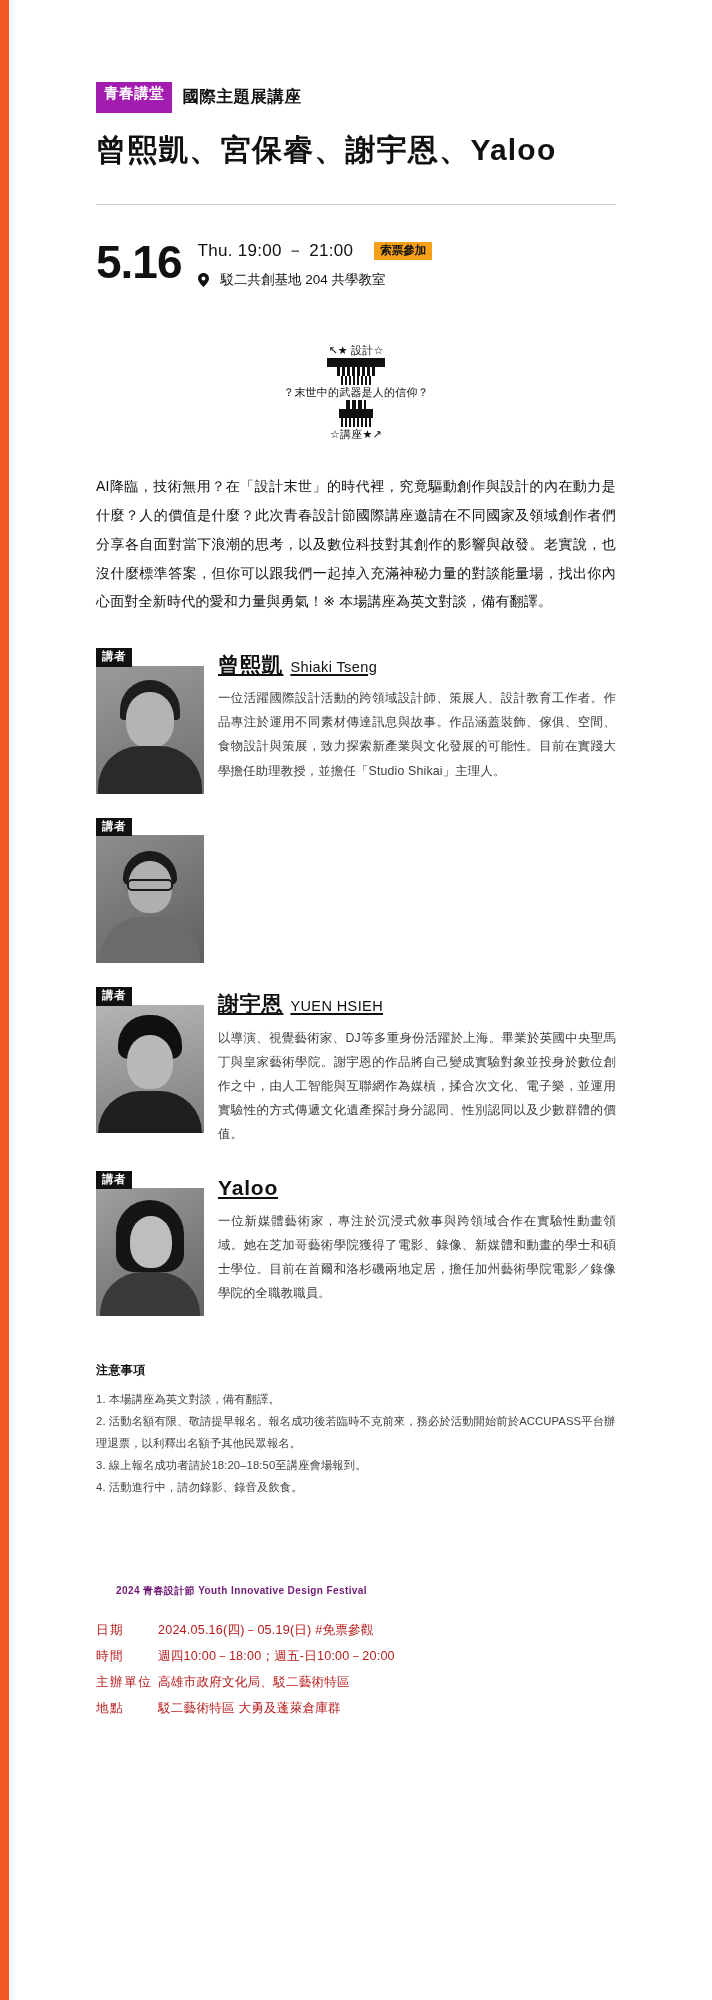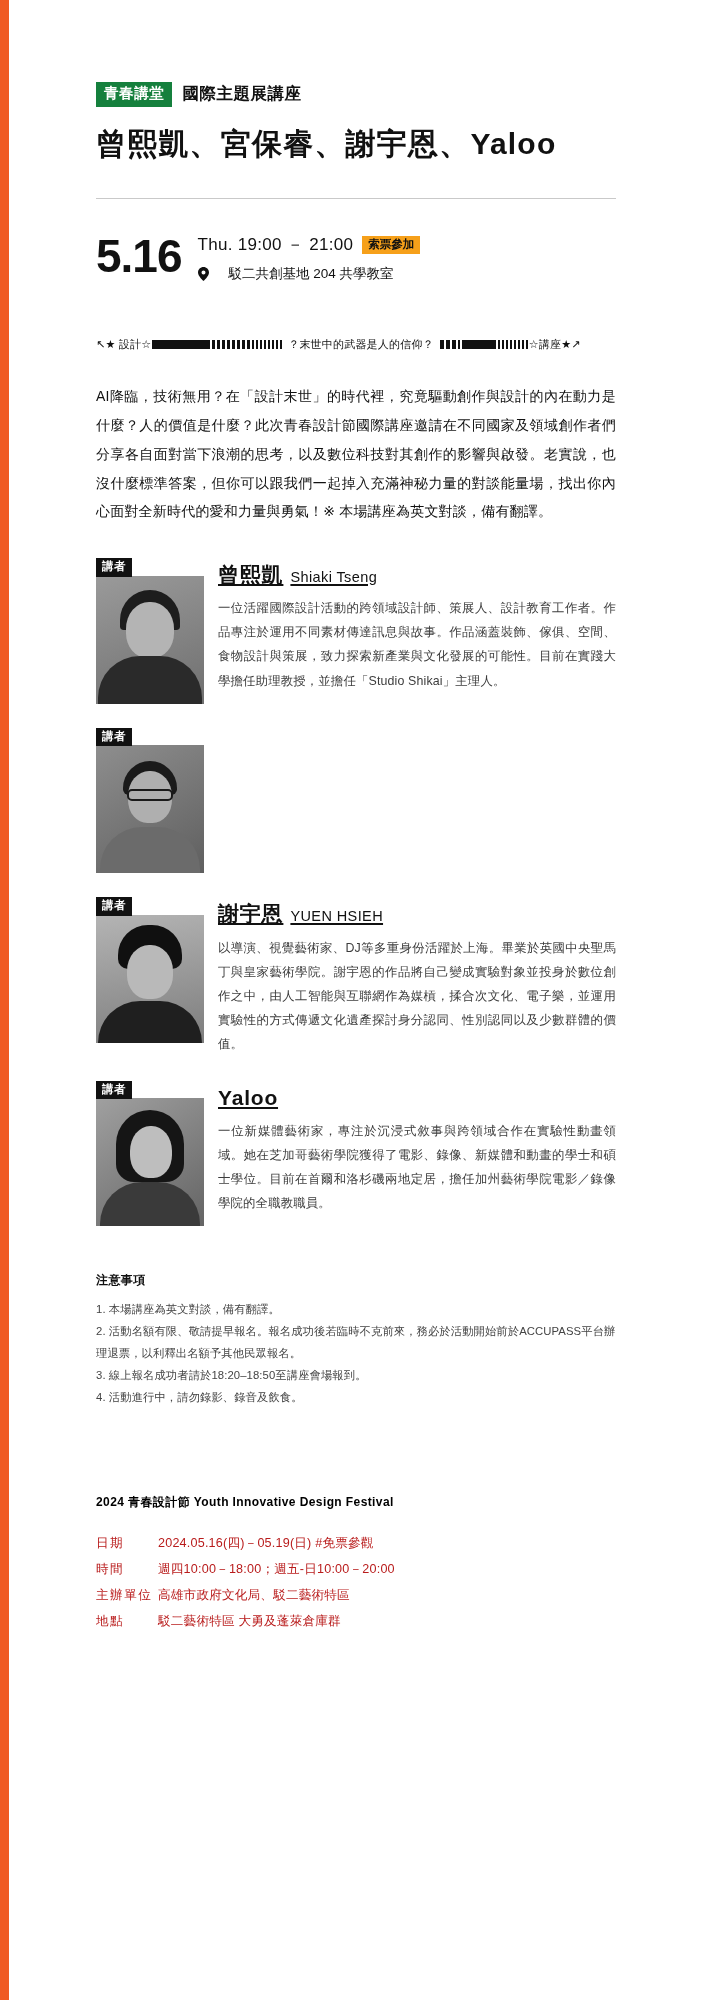--- a/index.html
+++ b/index.html
@@ -23,26 +23,26 @@
     padding: 0 96px 0 96px;
   }
   
   .header { padding-top: 82px; }
   .kicker-row {
     display: flex;
     align-items: center;
     gap: 10px;
   }
   .kicker-tag {
-    background: #15803d;
+    background: #a21caf;
     color: #ffffff;
     font-size: 14.5px;
     font-weight: 700;
     letter-spacing: 0.6px;
-    padding: 4px 8px 5px 8px;
+    padding: 4px 8px 11px 8px;
     line-height: 1.1;
   }
   .kicker-text {
     font-size: 16.5px;
     font-weight: 700;
     color: #111111;
     letter-spacing: 0.5px;
   }
   .headline {
     margin-top: 18px;
@@ -69,56 +69,57 @@
     letter-spacing: -1px;
     line-height: 1;
     color: #111111;
     padding-top: 6px;
     white-space: nowrap;
   }
   .dateright { margin-left: 16px; padding-top: 6px; }
   .timerow {
     display: flex;
     align-items: center;
-    gap: 9px;
+    gap: 21px;
   }
   .timetext {
     font-size: 17px;
     font-weight: 400;
     color: #111111;
     letter-spacing: 0.3px;
   }
   .ticket-badge {
     background: #f6a01a;
     color: #111111;
     font-size: 11.5px;
     font-weight: 700;
     padding: 2.5px 6px 3.5px 6px;
     line-height: 1;
     white-space: nowrap;
   }
   .venuerow {
     display: flex;
     align-items: center;
-    gap: 20px;
+    gap: 12px;
     margin-top: 9px;
     font-size: 13.5px;
     color: #111111;
   }
   .pin-icon svg { display: block; }
   
   .glitch {
     margin-top: 54px;
     display: flex;
     align-items: center;
     font-size: 11px;
     color: #111111;
     letter-spacing: 0.2px;
     white-space: nowrap;
     overflow: hidden;
+    flex-direction: column;
   }
   .glitch .blk {
     display: inline-block;
     height: 9px;
     background: #111111;
     margin: 0 1px;
   }
   .glitch .b1 { width: 58px; }
   .glitch .b2 { width: 38px;
     background: repeating-linear-gradient(90deg,#111 0 3px,#fff 3px 5px); }
@@ -211,25 +212,26 @@
   }
   .note-item {
     font-size: 11.3px;
     line-height: 1.95;
     color: #444444;
     letter-spacing: 0.1px;
   }
   
   .footer { margin-top: 86px; padding-bottom: 60px; }
   .footer-title {
-    font-size: 12px;
-    font-weight: 700;
-    color: #000000;
+    font-size: 10px;
+    font-weight: 700;
+    color: #701a75;
     letter-spacing: 0.4px;
     margin-bottom: 20px;
+    margin-left: 20px;
   }
   .f-row {
     display: flex;
     font-size: 12.6px;
     line-height: 2.05;
     color: #b91c1c;
   }
   .f-label {
     width: 62px;
     flex: 0 0 62px;

